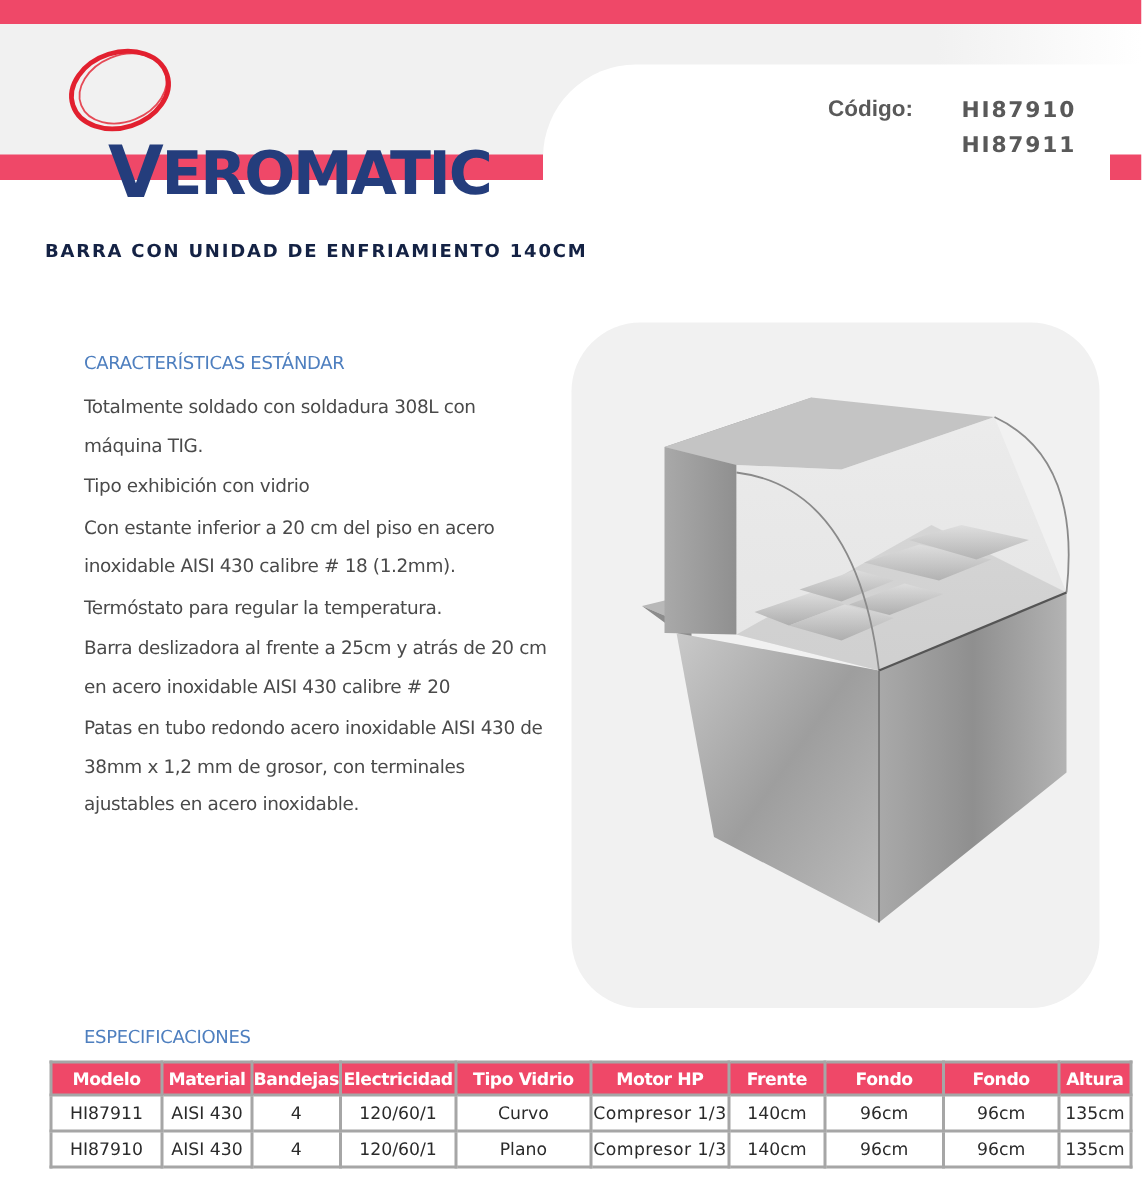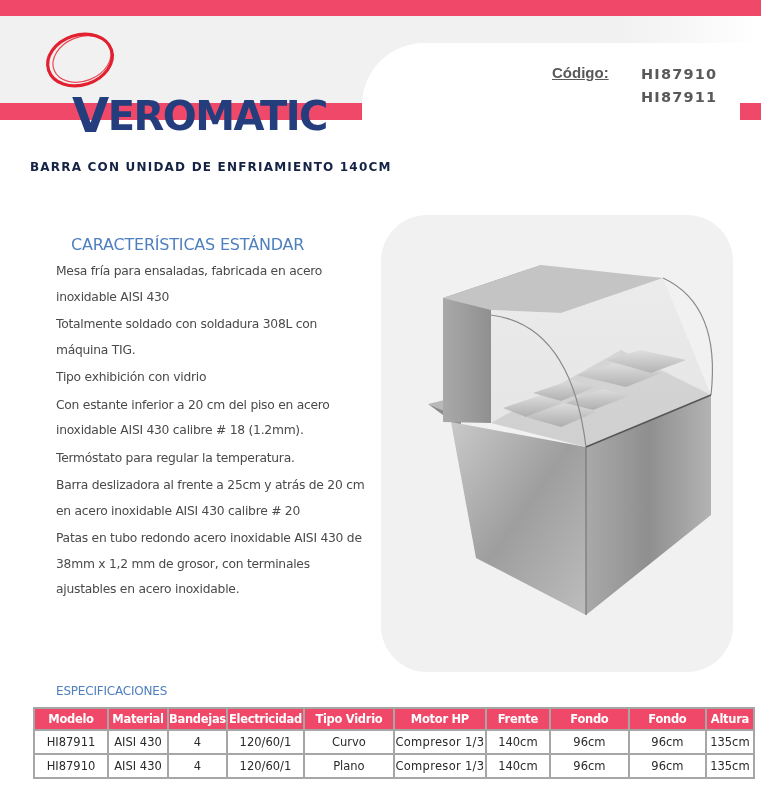--- a/index.html
+++ b/index.html
@@ -14,29 +14,29 @@
   .left-pink-bar { position: absolute; left: 0; top: 103px; width: 362px; height: 17px; background: #ef4868; }
   .right-pink-block { position: absolute; left: 740px; top: 103px; width: 21px; height: 17px; background: #ef4868; }
 
   .logo { position: absolute; left: 42px; top: 26px; width: 260px; height: 66px; }
   .logo svg { position: absolute; left: 0; top: 0; }
   .logo-text { position: absolute; left: 30px; top: 11px; font-family: "DejaVu Sans", sans-serif;
     font-weight: bold; font-size: 40px; letter-spacing: -1.5px; color: #243d7c; margin-top: 48px; }
   .logo-text .big-v { font-size: 48px; position: relative; top: 2px; }
 
   .code-label { position: absolute; left: 552px; top: 64px; font-family: "Liberation Sans", sans-serif;
-    font-weight: bold; font-size: 15px; color: #595959; text-decoration: underline; }
+    font-weight: bold; font-size: 15px; color: #595959; }
   .code-values { position: absolute; left: 641px; top: 63px; font-family: "DejaVu Sans", sans-serif;
     font-weight: bold; font-size: 14.5px; color: #595959; letter-spacing: 1.2px; line-height: 23px; }
 
   .page-title { position: absolute; left: 30px; top: 160px; font-family: "DejaVu Sans", sans-serif;
     font-size: 12px; font-weight: bold; letter-spacing: 1.2px; color: #142244; }
 
-  .features-heading { position: absolute; left: 71px; top: 235px; font-family: "DejaVu Sans", sans-serif;
-    font-size: 16px; color: #4e7fbf; letter-spacing: -0.2px; }
+  .features-heading { position: absolute; left: 56px; top: 235px; font-family: "DejaVu Sans", sans-serif;
+    font-size: 12px; color: #4e7fbf; letter-spacing: -0.2px; }
   .features-list { position: absolute; left: 56px; top: 259px; width: 310px; list-style: none; }
   .features-list li { font-family: "DejaVu Sans", sans-serif; font-size: 12.3px; color: #4a4a4a;
     line-height: 25.5px; margin-bottom: 2px; letter-spacing: -0.25px; }
 
   .image-panel { position: absolute; left: 381px; top: 215px; width: 352px; height: 457px;
     background: #f1f1f1; border-radius: 46px; overflow: hidden; }
   .image-panel svg { position: absolute; left: 0; top: 0; }
 
   .specs-heading { position: absolute; left: 56px; top: 684px; font-family: "DejaVu Sans", sans-serif;
     font-size: 12px; color: #4e7fbf; letter-spacing: -0.2px; }
@@ -68,21 +68,20 @@
 <div class="code-label">Código:</div>
 <div class="code-values">
   <div>HI87910</div>
   <div>HI87911</div>
 </div>
 
 <h1 class="page-title">BARRA CON UNIDAD DE ENFRIAMIENTO 140CM</h1>
 
 <div class="features-heading">CARACTERÍSTICAS ESTÁNDAR</div>
 <ul class="features-list">
-  <li>Mesa fría para ensaladas, fabricada en acero inoxidable AISI 430</li>
   <li>Totalmente soldado con soldadura 308L con máquina TIG.</li>
   <li>Tipo exhibición con vidrio</li>
   <li>Con estante inferior a 20 cm del piso en acero inoxidable AISI 430 calibre # 18 (1.2mm).</li>
   <li>Termóstato para regular la temperatura.</li>
   <li>Barra deslizadora al frente a 25cm y atrás de 20 cm en acero inoxidable AISI 430 calibre # 20</li>
   <li>Patas en tubo redondo acero inoxidable AISI 430 de 38mm x 1,2 mm de grosor, con terminales ajustables en acero inoxidable.</li>
 </ul>
 
 <div class="image-panel" title="stainless-steel refrigerated salad bar with curved glass sneeze guard and food pans">
   <svg width="352" height="457" viewBox="0 0 352 457">

